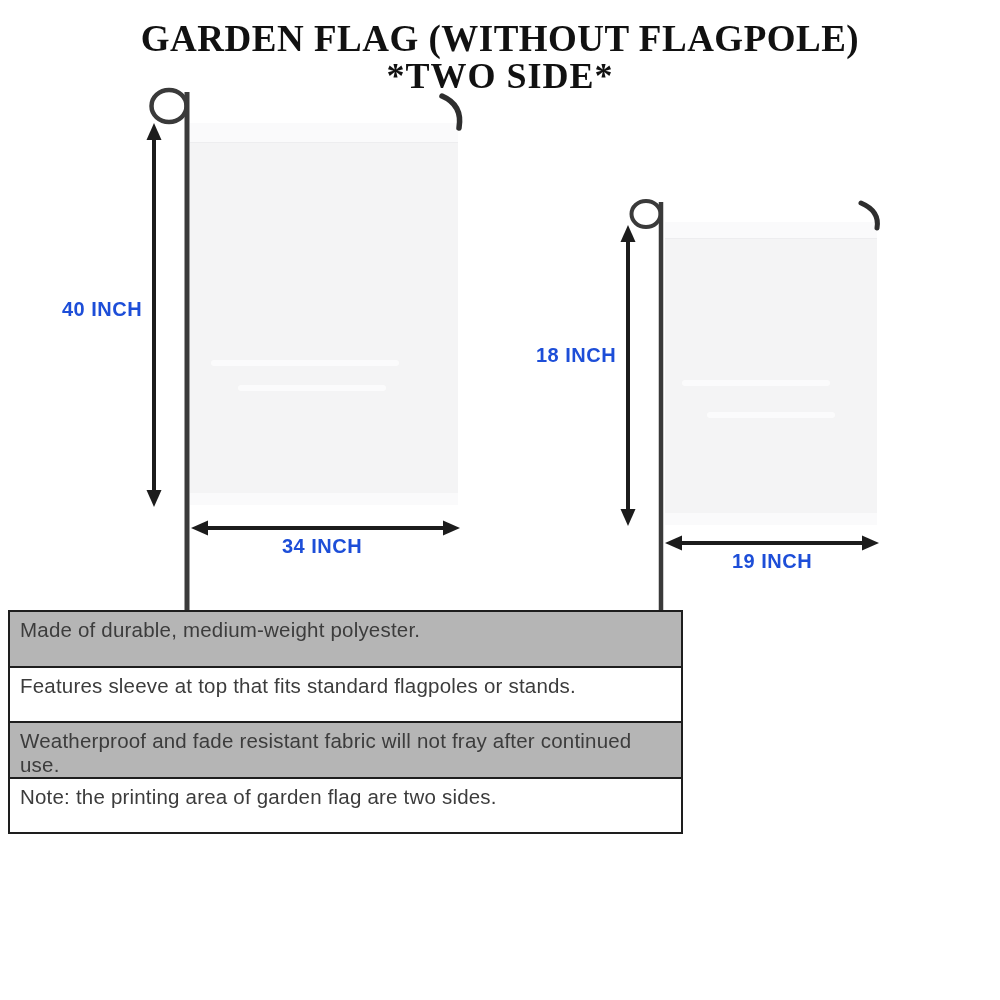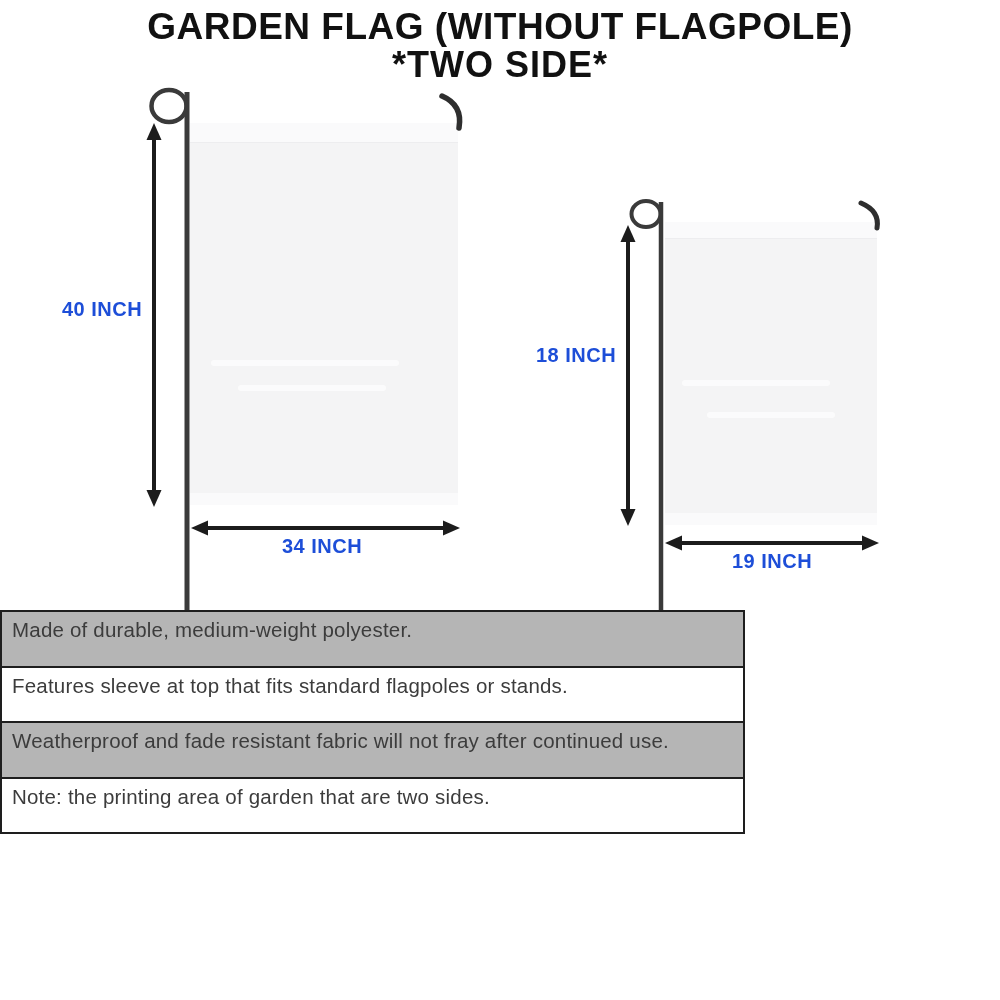--- a/index.html
+++ b/index.html
@@ -12,25 +12,26 @@
     position: relative;
     width: 1000px;
     height: 1000px;
     background: #ffffff;
     overflow: hidden;
   }
 
   
   .title-wrap {
     position: absolute;
-    top: 8px;
+    top: 20px;
     left: 0;
     width: 1000px;
     text-align: center;
     color: #111111;
+    font-family: Liberation Serif, serif;
   }
   .title-line1 {
     font-size: 37px;
     font-weight: 800;
     letter-spacing: 0.5px;
     line-height: 1.04;
   }
   .title-line2 {
     font-size: 36px;
     font-weight: 800;
@@ -83,23 +84,23 @@
     font-weight: 700;
     color: #1d4ed8;
     letter-spacing: 0.5px;
     white-space: nowrap;
     transform: translate(-50%, -50%);
   }
 
   
   .strips {
     position: absolute;
-    left: 0;
+    left: 8px;
     top: 610px;
-    width: 745px;
+    width: 675px;
   }
   .strip {
     box-sizing: border-box;
     height: 57.5px;
     border: 2px solid #1e1e1e;
     margin-top: -2px;
     padding: 6px 10px 0 10px;
     font-size: 20.5px;
     color: #3c3c3c;
     letter-spacing: 0.2px;
@@ -173,16 +174,16 @@
 
   <div class="dim-label" style="left:102px; top:309px;">40 INCH</div>
   <div class="dim-label" style="left:322px; top:546px;">34 INCH</div>
   <div class="dim-label" style="left:576px; top:355px;">18 INCH</div>
   <div class="dim-label" style="left:772px; top:561px;">19 INCH</div>
 
   <div class="strips">
     <div class="strip">Made of durable, medium-weight polyester.</div>
     <div class="strip">Features sleeve at top that fits standard flagpoles or stands.</div>
     <div class="strip">Weatherproof and fade resistant fabric will not fray after continued use.</div>
-    <div class="strip">Note: the printing area of garden that are two sides.</div>
+    <div class="strip">Note: the printing area of garden flag are two sides.</div>
   </div>
 
 </div>
 
 </body></html>

